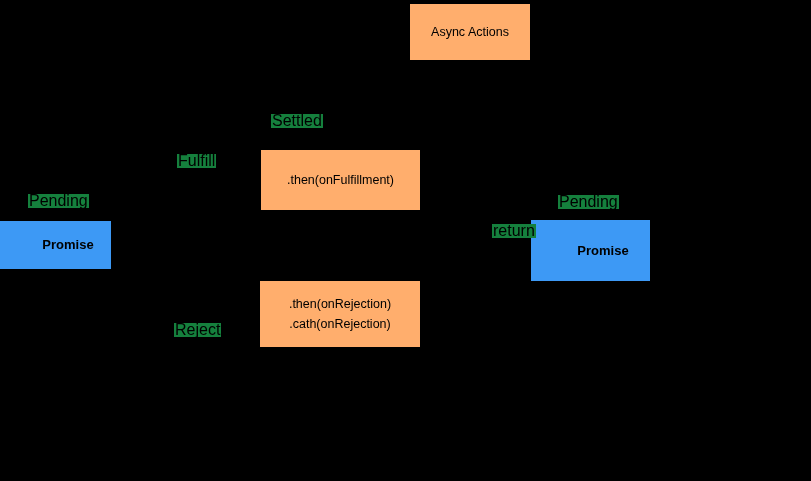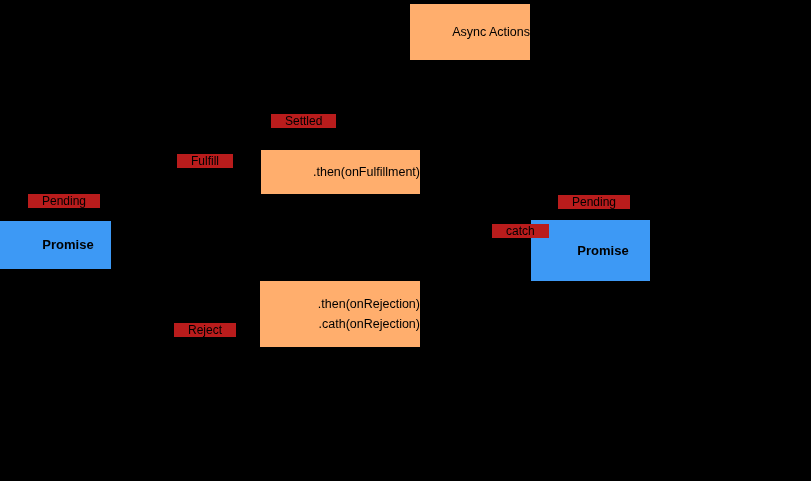--- a/index.html
+++ b/index.html
@@ -20,38 +20,38 @@
     display: flex;
     flex-direction: column;
     align-items: center;
     justify-content: center;
     text-align: center;
     color: #000000;
     font-size: 12.5px;
     line-height: 20px;
     box-sizing: border-box;
   }
-  .node-orange { background: #FFAE6D; align-items: flex-end; }
+  .node-orange { background: #FFAE6D; }
   .node-blue   { background: #3D99F5; font-weight: bold; font-size: 13px; padding-left: 25px; }
 
   .n-async    { left: 410px; top: 4px;   width: 120px; height: 56px; }
   .n-promiseL { left: 0px;   top: 221px; width: 111px; height: 48px; }
-  .n-fulfill  { left: 261px; top: 150px; width: 159px; height: 44px; }
+  .n-fulfill  { left: 261px; top: 150px; width: 159px; height: 60px; }
   .n-reject   { left: 260px; top: 281px; width: 160px; height: 66px; }
   .n-promiseR { left: 531px; top: 220px; width: 119px; height: 61px; }
   .n-catch    { left: 690px; top: 220px; width: 119px; height: 61px; line-height: 17px; }
   .n-error    { left: 410px; top: 420px; width: 120px; height: 60px; }
 
   .edge-label {
     position: absolute;
-    background: #b91c1c;
+    background: #15803d;
     color: #000000;
-    font-size: 12px;
+    font-size: 16px;
     line-height: 14px;
-    padding: 0 14px;
+    padding: 0 1px;
     white-space: nowrap;
   }
   .l-pendingL { left: 28px;  top: 194px; }
   .l-fulfill  { left: 177px; top: 154px; }
   .l-settled  { left: 271px; top: 114px; }
   .l-reject   { left: 174px; top: 323px; }
   .l-return   { left: 492px; top: 224px; }
   .l-pendingR { left: 558px; top: 195px; }
 </style>
 </head>
@@ -83,17 +83,17 @@
 
 
   <span class="edge-label l-pendingL">Pending</span>
 
   <span class="edge-label l-fulfill">Fulfill</span>
 
   <span class="edge-label l-settled">Settled</span>
 
   <span class="edge-label l-reject">Reject</span>
 
-  <span class="edge-label l-return">catch</span>
+  <span class="edge-label l-return">return</span>
 
   <span class="edge-label l-pendingR">Pending</span>
 
 </div>
 
 </body></html>

